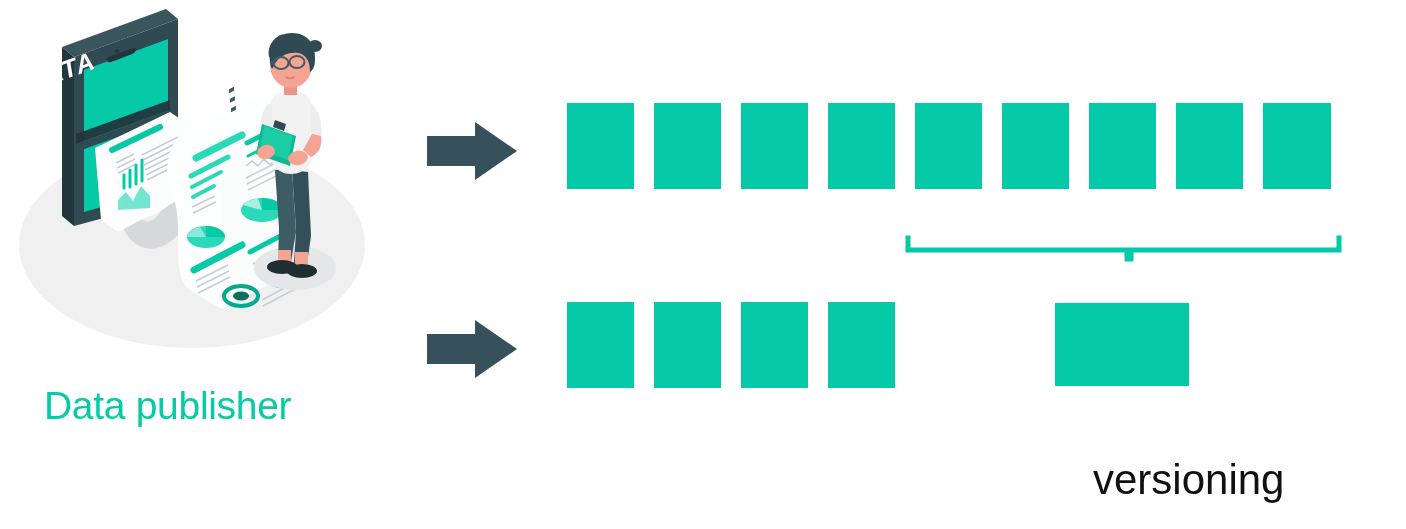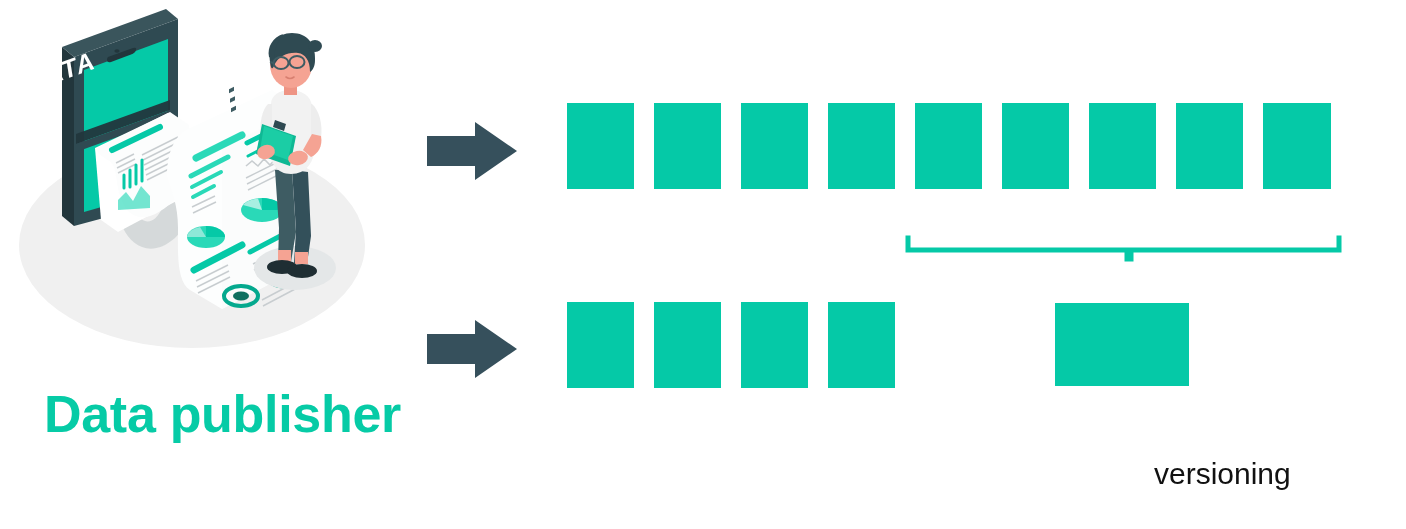--- a/index.html
+++ b/index.html
@@ -12,21 +12,21 @@
   }
   #stage{position:absolute;left:0;top:0;width:1406px;height:529px;}
 
   
   .illus{position:absolute;left:0px;top:0px;width:395px;height:380px;}
   .illus svg{display:block;}
 
   
   .publisher-label{
     position:absolute;left:44px;top:384px;
-    font-size:52px;font-weight:bold;
+    font-size:39px;font-weight:normal;
     color:#06CBA6;
     letter-spacing:-0.3px;
     white-space:nowrap;
   }
 
   
   .arrow{position:absolute;}
   .arrow svg{display:block;}
 
   
@@ -39,22 +39,22 @@
   .bracket{position:absolute;left:905px;top:235px;width:442px;height:30px;}
   .bracket svg{display:block;}
 
   
   .snapshot-label{
     position:absolute;left:1207px;top:316px;
     font-size:46px;color:#06CBA6;
     white-space:nowrap;line-height:1;
   }
   .versioning-label{
-    position:absolute;left:1154px;top:459px;
-    font-size:30px;color:#111111;
+    position:absolute;left:1093px;top:459px;
+    font-size:42px;color:#111111;
     white-space:nowrap;line-height:1;
   }
 </style>
 </head>
 <body>
 
 <div id="stage">
 
   <div class="illus">
     <svg width="395" height="380" viewBox="0 0 395 380" xmlns="http://www.w3.org/2000/svg">

